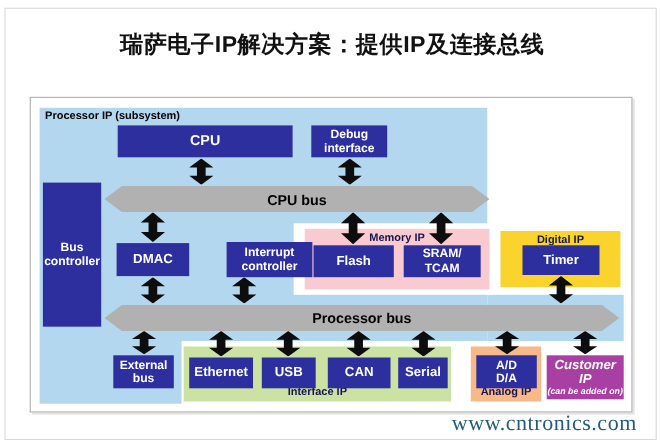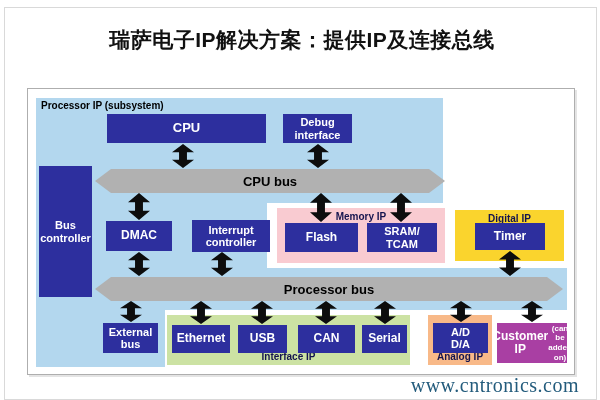--- a/index.html
+++ b/index.html
@@ -42,21 +42,21 @@
     display:flex;align-items:center;justify-content:center;text-align:center;
     font-size:12px;font-weight:bold;line-height:1.12;white-space:pre-line;
   }
   .box.small{font-size:11px;}
   .varrow{
     position:absolute;width:22px;background:#0d0d0d;
     clip-path:polygon(50% 0%,100% 34%,68% 34%,68% 66%,100% 66%,50% 100%,0% 66%,32% 66%,32% 34%,0% 34%);
   }
   .customer{
     position:absolute;background:#a93fa3;color:#fff;text-align:center;
-    display:flex;align-items:center;justify-content:center;
+    display:flex;flex-direction:column;align-items:center;justify-content:center;font-style:italic;
   }
   .customer .c1{font-size:12px;font-weight:bold;line-height:1.1;}
   .customer .c2{font-size:8px;font-weight:bold;line-height:1.2;}
   .watermark{
     position:absolute;right:21px;top:374px;
     font-size:20px;color:#0c4a6e;opacity:.9;letter-spacing:0.5px;font-family:Liberation Serif, serif;
   }
 </style>
 </head>
 <body>
@@ -92,21 +92,21 @@
 
 <div class="bus" style="left:95px;top:169px;width:350px;">CPU bus</div>
 <div class="bus" style="left:95px;top:277px;width:468px;">Processor bus</div>
 
 <div class="box" style="left:107px;top:114px;width:159px;height:29px;font-size:13px;">CPU</div>
 <div class="box small" style="left:283px;top:114px;width:69px;height:29px;">Debug
 interface</div>
 <div class="box small" style="left:39px;top:166px;width:53px;height:131px;">Bus
 controller</div>
 <div class="box" style="left:106px;top:221px;width:66px;height:30px;">DMAC</div>
-<div class="box small" style="left:192px;top:220px;width:78px;height:32px;">Interrupt
+<div class="box small" style="left:206px;top:220px;width:78px;height:32px;">Interrupt
 controller</div>
 <div class="box" style="left:285px;top:223px;width:73px;height:29px;">Flash</div>
 <div class="box small" style="left:367px;top:223px;width:70px;height:29px;">SRAM/
 TCAM</div>
 <div class="box" style="left:475px;top:223px;width:70px;height:27px;">Timer</div>
 <div class="box small" style="left:103px;top:323px;width:55px;height:30px;">External
 bus</div>
 <div class="box" style="left:172px;top:325px;width:58px;height:28px;">Ethernet</div>
 <div class="box" style="left:238px;top:325px;width:49px;height:28px;">USB</div>
 <div class="box" style="left:298px;top:325px;width:57px;height:28px;">CAN</div>

